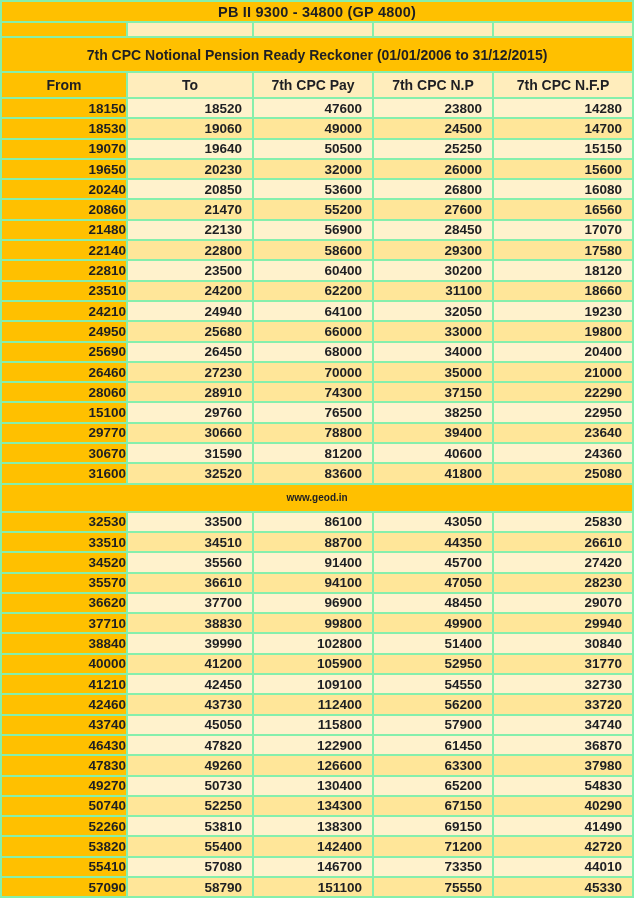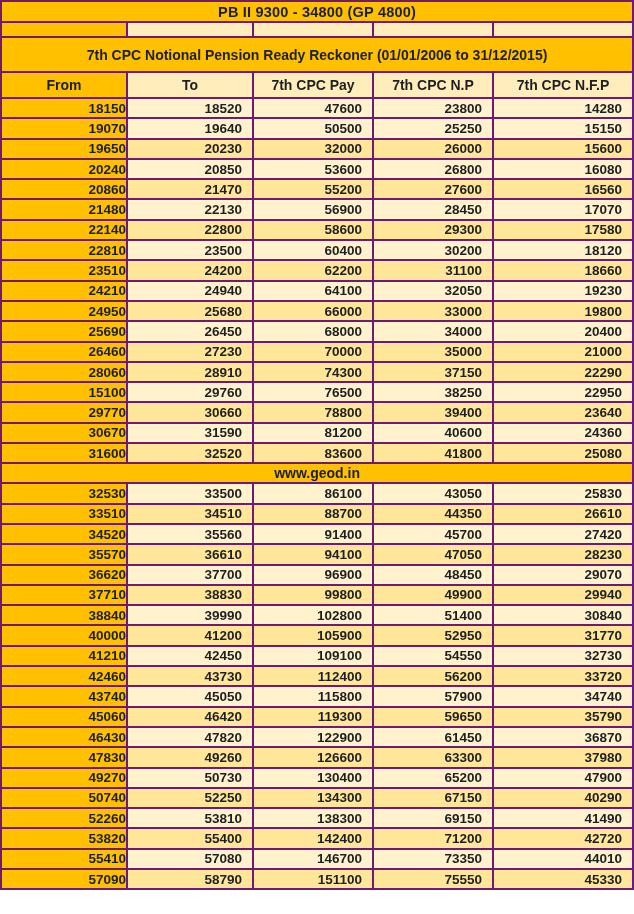--- a/index.html
+++ b/index.html
@@ -10,21 +10,21 @@
     --txt:#1E1F23;
   }
   *{box-sizing:border-box;margin:0;padding:0;}
   html,body{width:634px;height:914px;background:#ffffff;overflow:hidden;}
   body{font-family:"Liberation Sans","DejaVu Sans",sans-serif;color:var(--txt);}
   table.sheet{
     width:634px;
     border-collapse:separate;
     border-spacing:2px;
     table-layout:fixed;
-    background:#701a75;
+    background:#86efac;
   }
   col.c1{width:124px;}
   col.c2{width:124px;}
   col.c3{width:118px;}
   col.c4{width:118px;}
   col.c5{width:138px;}
   td{
     font-weight:bold;
     font-size:13.5px;
     color:var(--txt);
@@ -56,23 +56,23 @@
     text-align:right;
     padding-right:10px;
   }
   tr.data-row td.c-from{
     background:var(--gold);
     padding-right:0;
   }
   tr.data-row td.c-val{background:var(--row-light);}
   tr.data-row.alt td.c-val{background:var(--row-med);}
   td.banner-cell{
-    height:18px;
+    height:26px;
     text-align:center;
-    font-size:14px;
+    font-size:10px;
   }
 </style>
 </head>
 <body>
 
 <table class="sheet">
   <colgroup>
     <col class="c1">
       <col class="c2">
       <col class="c3">
@@ -102,20 +102,27 @@
     </tr>
   </thead>
   <tbody id="rows1">
       <tr class="data-row">
         <td class="c-from">18150</td>
         <td class="c-val">18520</td>
         <td class="c-val">47600</td>
         <td class="c-val">23800</td>
         <td class="c-val">14280</td>
       </tr>
+      <tr class="data-row alt">
+        <td class="c-from">18530</td>
+        <td class="c-val">19060</td>
+        <td class="c-val">49000</td>
+        <td class="c-val">24500</td>
+        <td class="c-val">14700</td>
+      </tr>
       <tr class="data-row">
         <td class="c-from">19070</td>
         <td class="c-val">19640</td>
         <td class="c-val">50500</td>
         <td class="c-val">25250</td>
         <td class="c-val">15150</td>
       </tr>
       <tr class="data-row alt">
         <td class="c-from">19650</td>
         <td class="c-val">20230</td>
@@ -305,47 +312,40 @@
         <td class="c-val">56200</td>
         <td class="c-val">33720</td>
       </tr>
       <tr class="data-row">
         <td class="c-from">43740</td>
         <td class="c-val">45050</td>
         <td class="c-val">115800</td>
         <td class="c-val">57900</td>
         <td class="c-val">34740</td>
       </tr>
-      <tr class="data-row alt">
-        <td class="c-from">45060</td>
-        <td class="c-val">46420</td>
-        <td class="c-val">119300</td>
-        <td class="c-val">59650</td>
-        <td class="c-val">35790</td>
-      </tr>
       <tr class="data-row">
         <td class="c-from">46430</td>
         <td class="c-val">47820</td>
         <td class="c-val">122900</td>
         <td class="c-val">61450</td>
         <td class="c-val">36870</td>
       </tr>
       <tr class="data-row alt">
         <td class="c-from">47830</td>
         <td class="c-val">49260</td>
         <td class="c-val">126600</td>
         <td class="c-val">63300</td>
         <td class="c-val">37980</td>
       </tr>
       <tr class="data-row">
         <td class="c-from">49270</td>
         <td class="c-val">50730</td>
         <td class="c-val">130400</td>
         <td class="c-val">65200</td>
-        <td class="c-val">47900</td>
+        <td class="c-val">54830</td>
       </tr>
       <tr class="data-row alt">
         <td class="c-from">50740</td>
         <td class="c-val">52250</td>
         <td class="c-val">134300</td>
         <td class="c-val">67150</td>
         <td class="c-val">40290</td>
       </tr>
       <tr class="data-row">
         <td class="c-from">52260</td>

